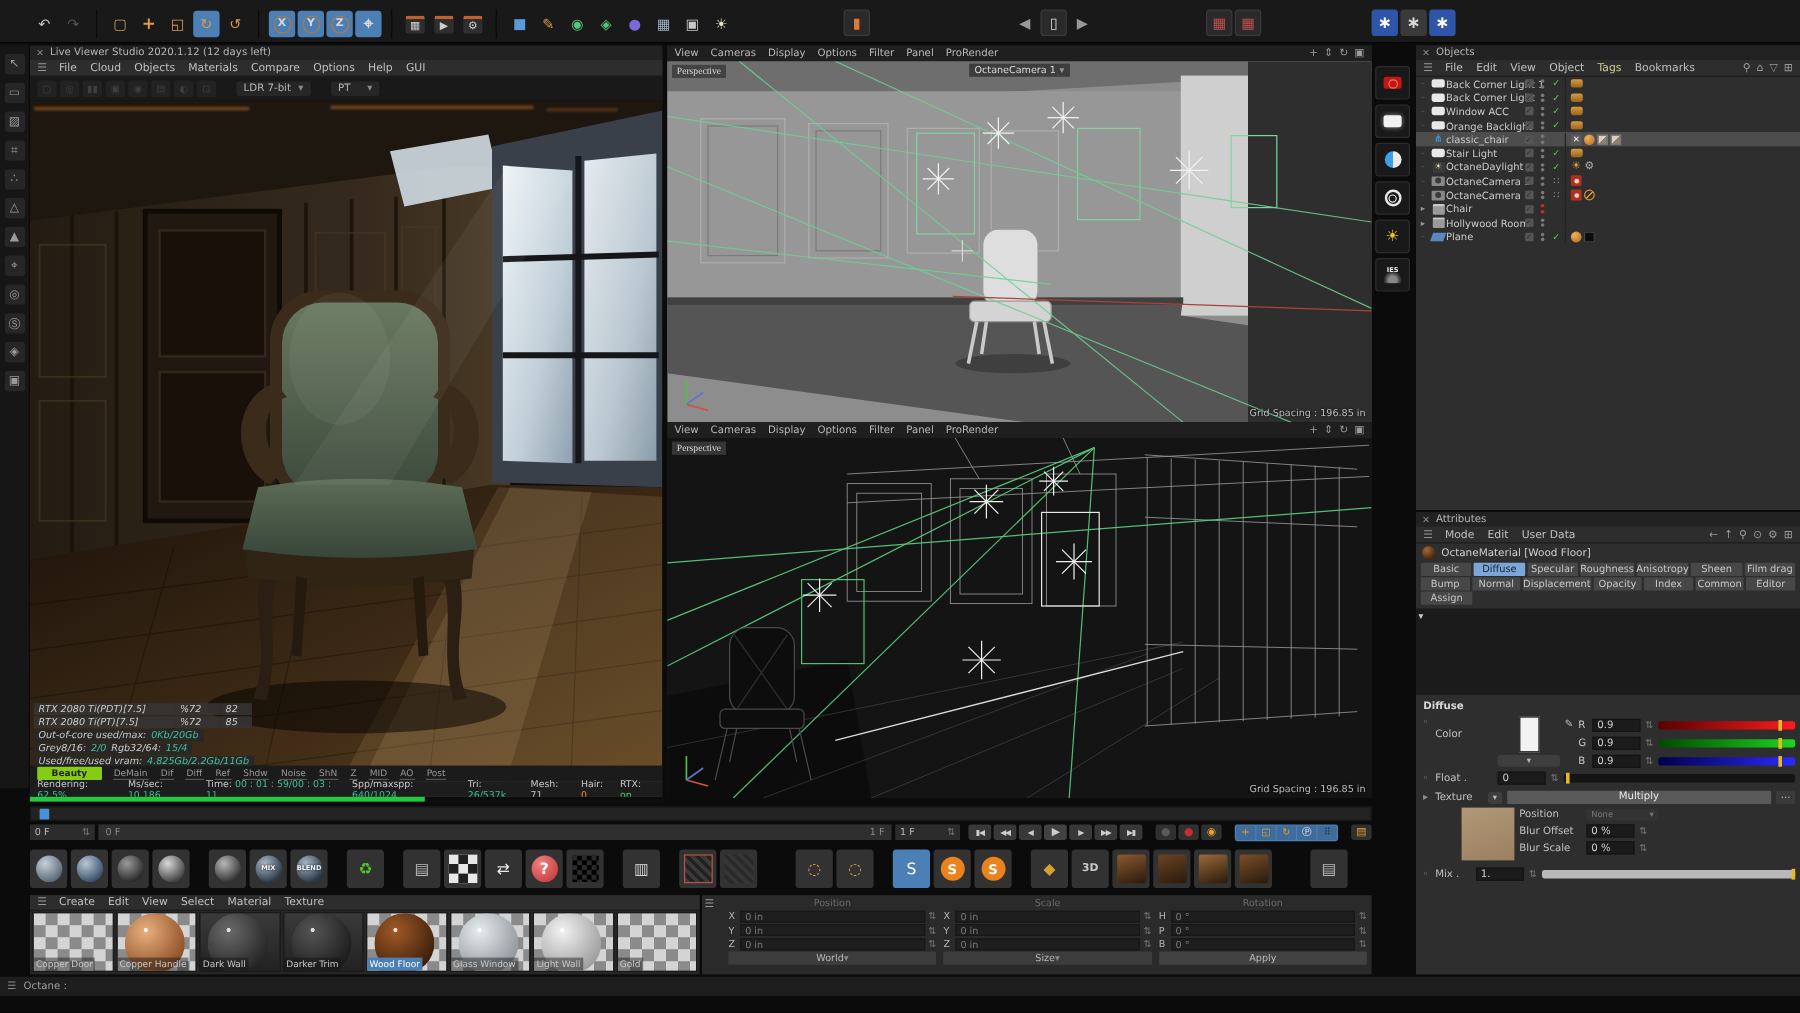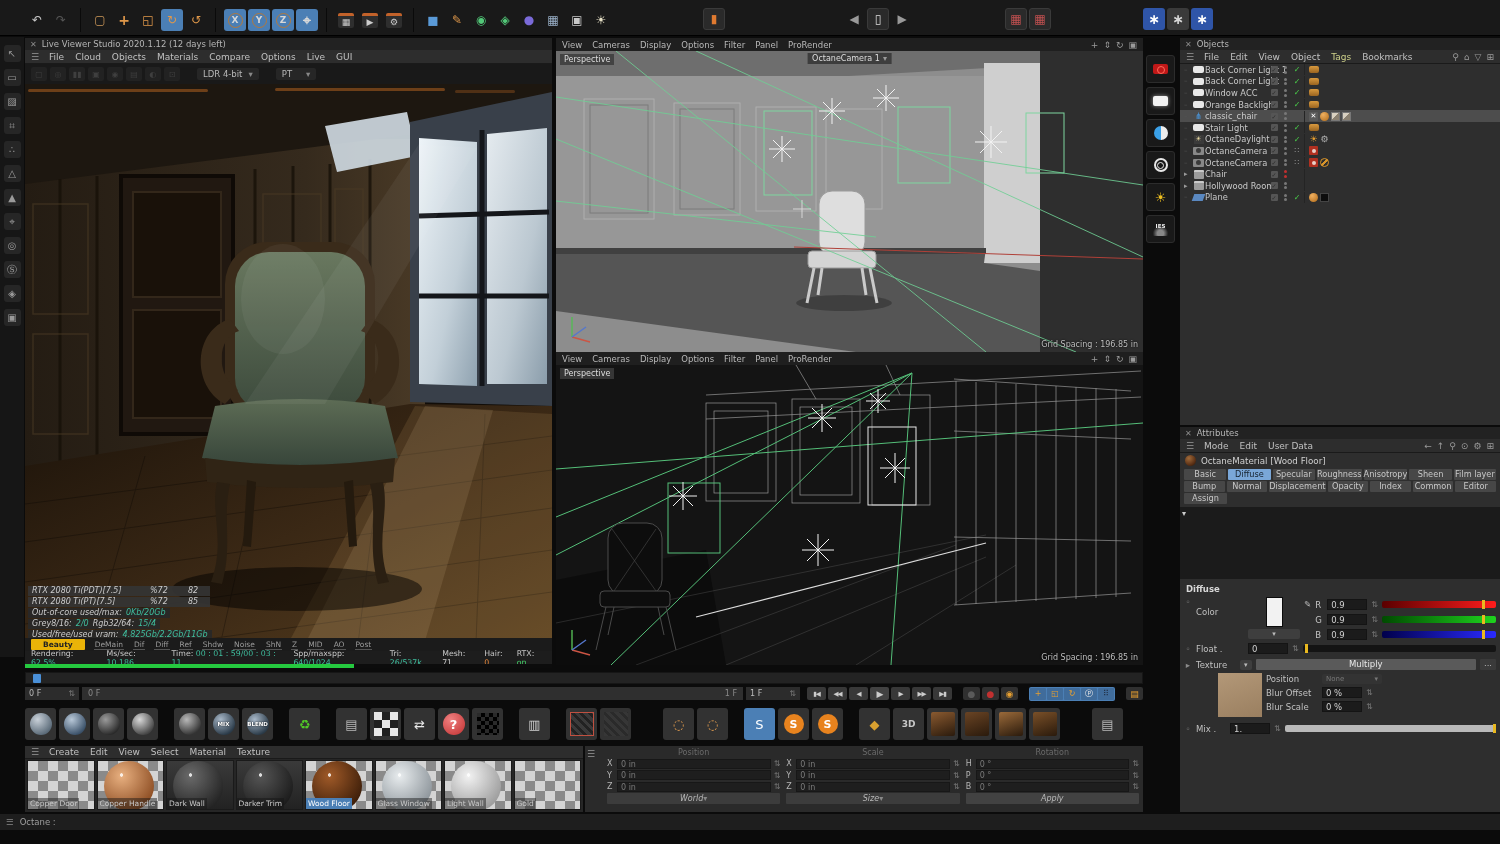--- a/index.html
+++ b/index.html
@@ -53,35 +53,35 @@
   #lv-stats { position:absolute; left:3px; top:548px; font-size:8px; color:#ccc;font-style:italic; }
   .gpu-row { display:flex; margin-bottom:1px; }
   .gpu-row div { background:rgba(52,52,52,.92); padding:0 4px; line-height:10px; }
   .gpu-label { width:118px; }
   .gpu-load { width:38px; }
   .gpu-temp { width:26px; }
   .stat-line { background:rgba(40,40,40,.92); padding:0 4px; line-height:10px; margin-bottom:1px; width:max-content; display:flex; gap:4px;}
   .teal { color:#3fbf9f; }
   #lv-passes { position:absolute; left:0; top:600px; width:527px; height:13px; background:#1b1b1b;
                display:flex; align-items:center; gap:9px; padding:0 6px; font-size:7.5px; color:#9a9a9a; }
-  .pass-active { background:#eab308; color:#222; font-weight:bold; padding:1px 12px; border-radius:1px; }
+  .pass-active { background:#84cc16; color:#222; font-weight:bold; padding:1px 12px; border-radius:1px; }
   .pass { border-bottom:1px solid #555; padding:0 1px; }
   #lv-info { position:absolute; left:0; top:613px; width:527px; height:13px; background:#1d1d1d;
              display:flex; align-items:center; gap:7px; padding:0 6px; font-size:7.8px; color:#c8c8c8; }
   .iv-orange { color:#e8883a; } .iv-green { color:#46d46a; }
   #lv-progress { position:absolute; left:0; top:626px; width:527px; height:4px; background:#0c0c0c; }
   #lv-progress > div { height:100%; background:#25c93f; }
 
   
   #vp1 { left:556px; top:38px; width:587px; height:314px; background:#1f1f1f; display:flex; flex-direction:column; }
   #vp2 { left:556px; top:352px; width:587px; height:313px; background:#1f1f1f; display:flex; flex-direction:column; }
   .vp-menu { height:13px; background:#1f1f1f; display:flex; gap:10px; align-items:center; padding:0 6px; font-size:8.5px; color:#b8b8b8;}
   .vp-scene { position:relative; flex:1; overflow:hidden; }
   .vp-chip { position:absolute; left:4px; top:3px; background:rgba(60,60,60,.85); color:#ddd;
-             padding:0 4px; line-height:11px; font-size:8px; }
+             padding:0 4px; line-height:11px; font-size:8px;font-family:Liberation Serif, serif; }
   .cam-chip { position:absolute; left:50%; transform:translateX(-50%); top:2px; background:rgba(55,55,55,.9);
               color:#ddd; padding:0 5px; line-height:11px; font-size:8px; display:flex; gap:3px; }
   .grid-chip { position:absolute; right:5px; bottom:3px; color:#bfbfbf; font-size:8px; text-shadow:0 0 2px #000; }
 
   
   #octane-sidebar { left:1146px; top:55px; width:30px; display:flex; flex-direction:column; gap:4px; }
   .ob { width:29px; height:28px; background:#191919; border:1px solid #2c2c2c; border-radius:3px;
         display:flex; align-items:center; justify-content:center; }
   .ob-cam { width:15px; height:10px; background:#c01818; border-radius:2px; position:relative; }
   .ob-cam::after { content:""; position:absolute; left:4px; top:2px; width:6px; height:6px;
@@ -219,21 +219,21 @@
   #coordinates-panel { left:585px; top:746px; width:558px; height:66px; background:#2a2a2a;
                        display:flex; padding:2px 4px 2px 2px; gap:6px; }
   #coord-burger { width:14px; color:#999; font-size:9px; padding-top:1px; }
   .coord-col { flex:1; display:flex; flex-direction:column; gap:1.5px; }
   .coord-head { text-align:center; color:#6a6a6a; font-size:8px; height:9px; line-height:9px; }
   .coord-row { display:flex; align-items:center; gap:3px; }
   .coord-axis { width:7px; color:#b5b5b5; font-size:8px; }
   .coord-input { flex:1; background:#1e1e1e; border:1px solid #171717; height:10px; line-height:9px;
                  color:#7a7a7a; padding:0 3px; font-size:8px; }
   .coord-foot { height:11px; background:#3c3c3c; border-radius:1px; display:flex; align-items:center;
-                justify-content:center; color:#b8b8b8; font-size:8px; gap:0;font-style:italic; }
+                justify-content:center; color:#b8b8b8; font-size:8px; gap:0; }
   .coord-foot.btn { background:#424242; }
 
   
   #status-bar { left:0; top:814px; width:1500px; height:16px; background:#1e1e1e; display:flex;
                 align-items:center; gap:6px; padding:0 6px; font-size:8.5px; color:#9f9f9f; }
   #status-text { background:#252525; padding:0 8px; line-height:12px; color:#a8a8a8; }
 </style>
 </head>
 <body>
 
@@ -370,34 +370,34 @@
       <span>Live Viewer Studio 2020.1.12 (12 days left)</span>
     </div>
     <div class="menubar" id="lv-menubar">
       <span class="burger">☰</span>
     <span>File</span>
         <span>Cloud</span>
         <span>Objects</span>
         <span>Materials</span>
         <span>Compare</span>
         <span>Options</span>
-        <span>Live</span>
+        <span>Help</span>
         <span>GUI</span>
       </div>
     <div id="lv-toolbar">
       <div class="lv-tool">▢</div>
       <div class="lv-tool">◎</div>
       <div class="lv-tool">▮▮</div>
       <div class="lv-tool">▣</div>
       <div class="lv-tool">◉</div>
       <div class="lv-tool">▤</div>
       <div class="lv-tool">◐</div>
       <div class="lv-tool">⊡</div>
       <div class="lv-dd">
-        <span>LDR 4-bit</span>
+        <span>LDR 7-bit</span>
           <span style="color:#888">▾</span>
       </div>
       <div class="lv-dd">
         <span>PT</span>
           <span style="color:#888;margin-left:8px">▾</span>
       </div>
     </div>
 
     <div id="lv-scene">
       <svg width="527" height="584" viewBox="0 0 527 584">
@@ -1041,21 +1041,21 @@
       <span class="mat-ball-mini"></span>
       <span>OctaneMaterial [Wood Floor]</span>
     </div>
     <div class="tabs-row" id="tabs1">
         <div class="tab">Basic</div>
         <div class="tab active">Diffuse</div>
         <div class="tab">Specular</div>
         <div class="tab">Roughness</div>
         <div class="tab">Anisotropy</div>
         <div class="tab">Sheen layer</div>
-        <div class="tab">Film layer</div>
+        <div class="tab">Film drag</div>
       </div>
     <div class="tabs-row" id="tabs2">
         <div class="tab">Bump</div>
         <div class="tab">Normal</div>
         <div class="tab">Displacement</div>
         <div class="tab">Opacity</div>
         <div class="tab">Index</div>
         <div class="tab">Common</div>
         <div class="tab">Editor</div>
       </div>

